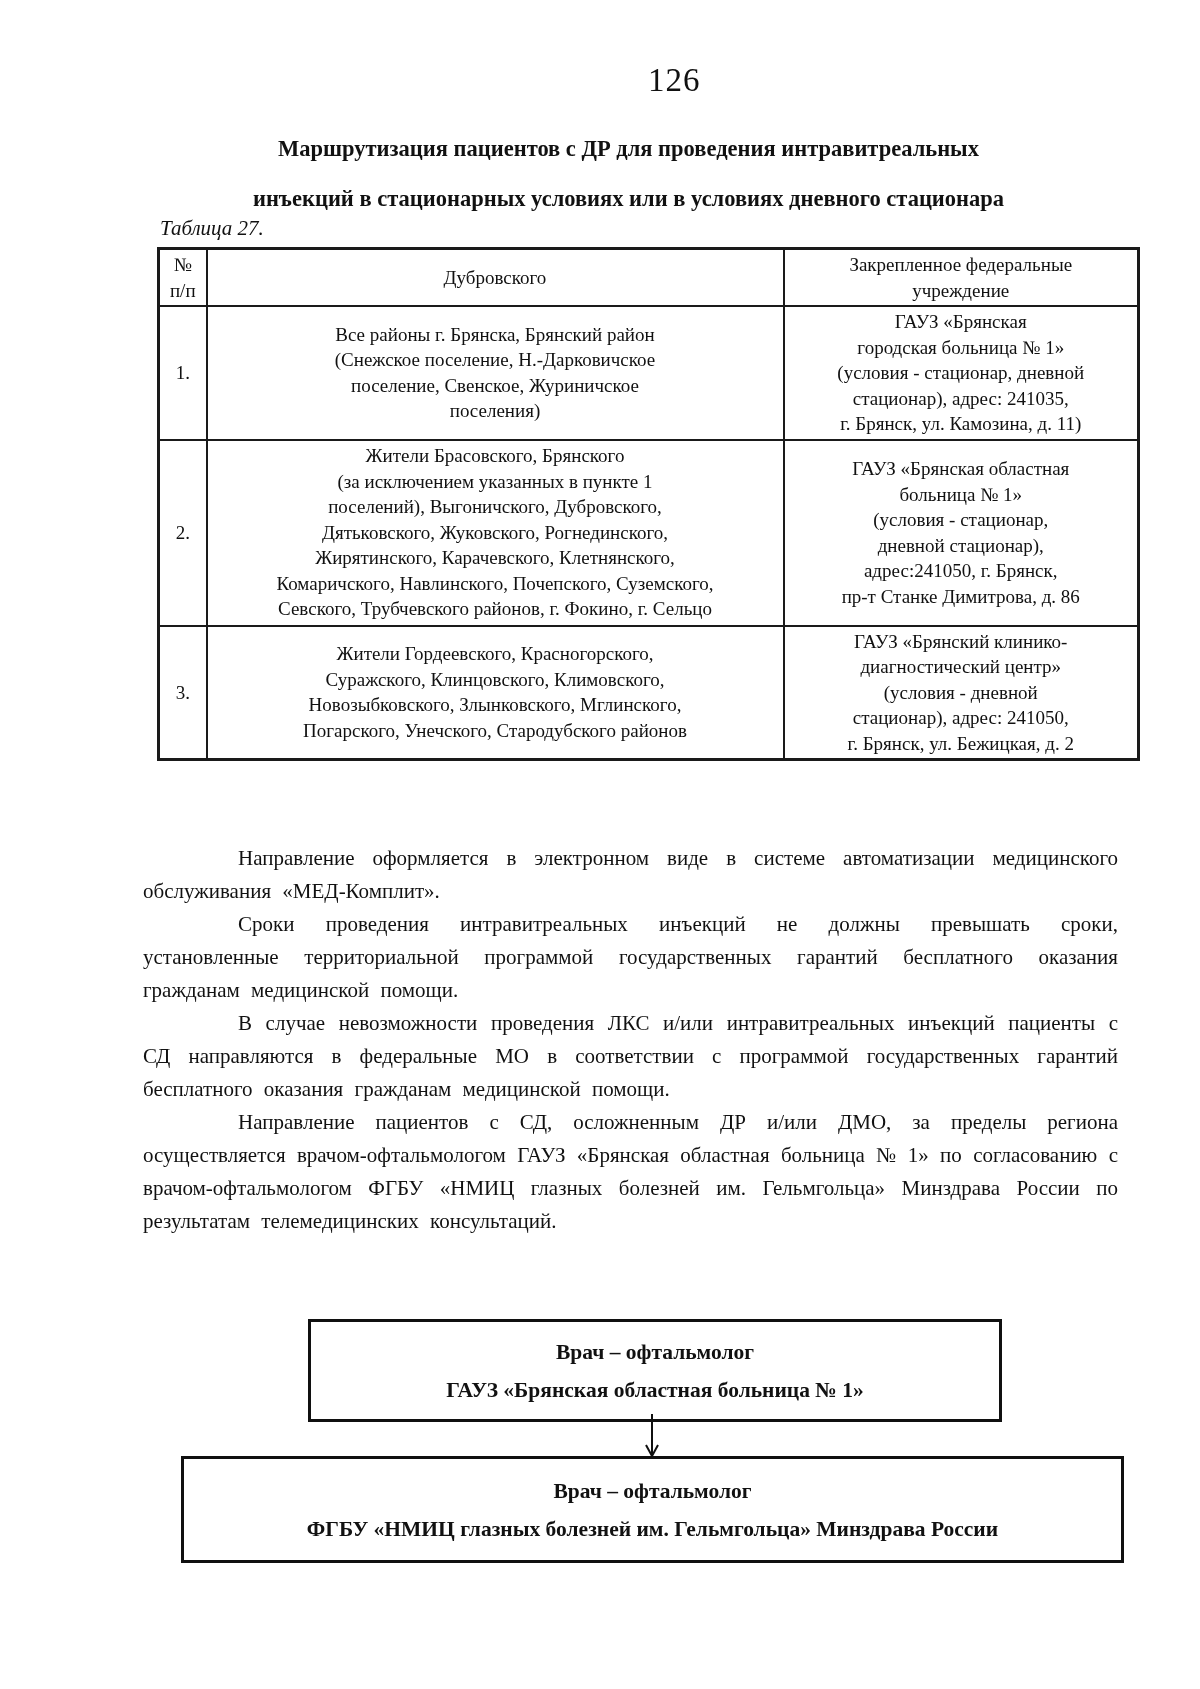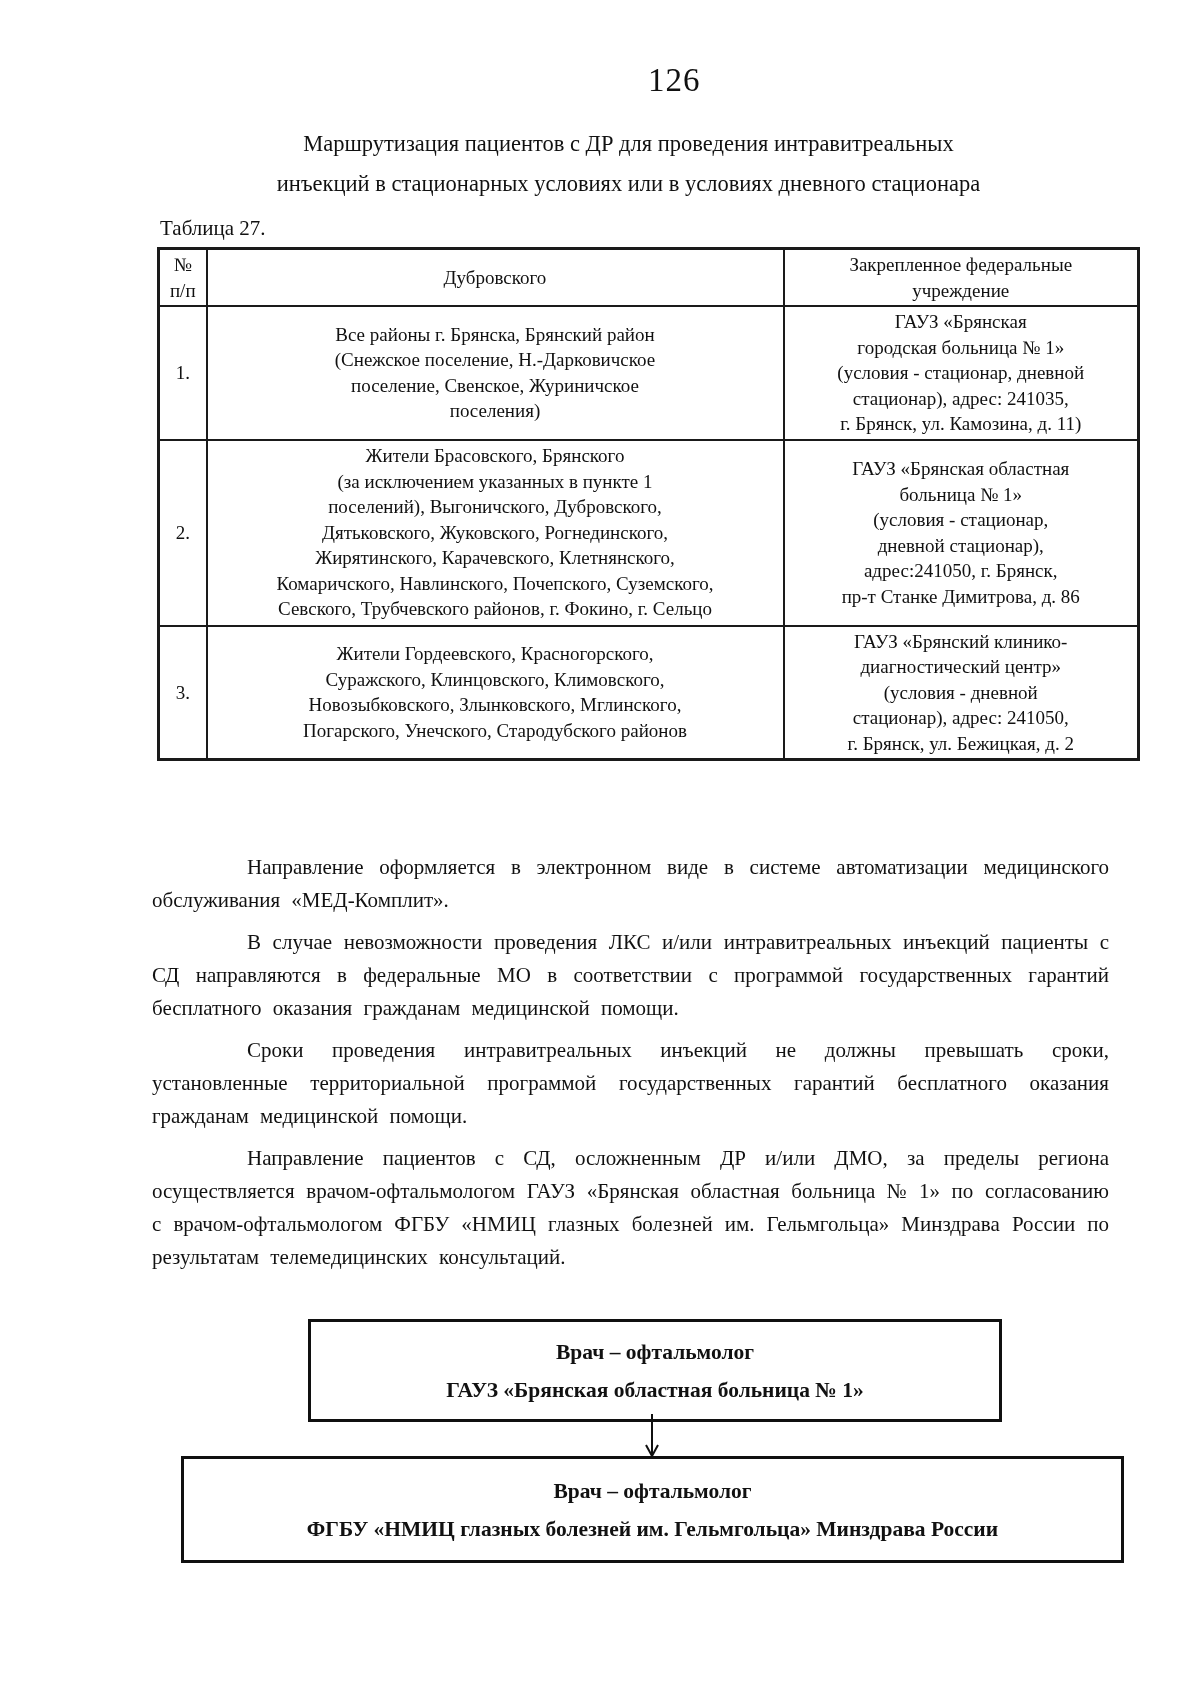--- a/index.html
+++ b/index.html
@@ -12,26 +12,27 @@
     overflow:hidden;
   }
   .ml{white-space:pre-line;font-weight:bold;}
 
   .page-number{
     position:absolute;left:648px;top:62px;
     font-size:33px;letter-spacing:1px;
   }
   .doc-title{
     position:absolute;left:140px;top:124px;width:977px;
-    text-align:center;font-weight:normal;
-    font-size:22.5px;line-height:40px;
+    text-align:center;font-weight:bold;
+    font-size:22.5px;line-height:50px;
   }
   .table-caption{
     position:absolute;left:160px;top:216px;
     font-size:21px;
+    font-style:italic;
   }
 
   table.routing{
     position:absolute;left:157px;top:247px;
     width:980px;
     border-collapse:collapse;
     table-layout:fixed;
     font-size:19px;line-height:25.5px;
     color:#111111;
   }
@@ -48,21 +49,21 @@
   tr.r2{height:186px;}
   tr.r3{height:130px;}
 
   .paragraphs{
     position:absolute;left:143px;top:842px;width:975px;
     font-size:21px;line-height:33px;
     text-align:justify;
     word-spacing:6px;
   }
   .paragraphs p{
-    margin:9px;
+    margin:0;
     text-indent:95px;
   }
 
   .flow-box{
     position:absolute;
     border:3px solid #101010;
     background:#ffffff;
     display:flex;flex-direction:column;
     align-items:center;justify-content:center;
     text-align:center;
@@ -138,22 +139,22 @@
 диагностический центр»
 (условия - дневной
 стационар), адрес: 241050,
 г. Брянск, ул. Бежицкая, д. 2</td>
     </tr>
   </tbody>
 </table>
 
 <div class="paragraphs">
   <p>Направление оформляется в электронном виде в системе автоматизации медицинского обслуживания «МЕД-Комплит».</p>
+  <p>Сроки проведения интравитреальных инъекций не должны превышать сроки, установленные территориальной программой государственных гарантий бесплатного оказания гражданам медицинской помощи.</p>
   <p>В случае невозможности проведения ЛКС и/или интравитреальных инъекций пациенты с СД направляются в федеральные МО в соответствии с программой государственных гарантий бесплатного оказания гражданам медицинской помощи.</p>
-  <p>Сроки проведения интравитреальных инъекций не должны превышать сроки, установленные территориальной программой государственных гарантий бесплатного оказания гражданам медицинской помощи.</p>
   <p>Направление пациентов с СД, осложненным ДР и/или ДМО, за пределы региона осуществляется врачом-офтальмологом ГАУЗ «Брянская областная больница № 1» по согласованию с врачом-офтальмологом ФГБУ «НМИЦ глазных болезней им. Гельмгольца» Минздрава России по результатам телемедицинских консультаций.</p>
 </div>
 
 <div class="flow-box box-regional ml">Врач – офтальмолог
 ГАУЗ «Брянская областная больница № 1»</div>
 
 <div class="arrow-wrap">
   <svg width="28" height="44" viewBox="0 0 28 44" xmlns="http://www.w3.org/2000/svg">
     <line x1="14" y1="0" x2="14" y2="41" stroke="#101010" stroke-width="2"></line>
     <polyline points="8,31 14,42 20,31" fill="none" stroke="#101010" stroke-width="2"></polyline>

